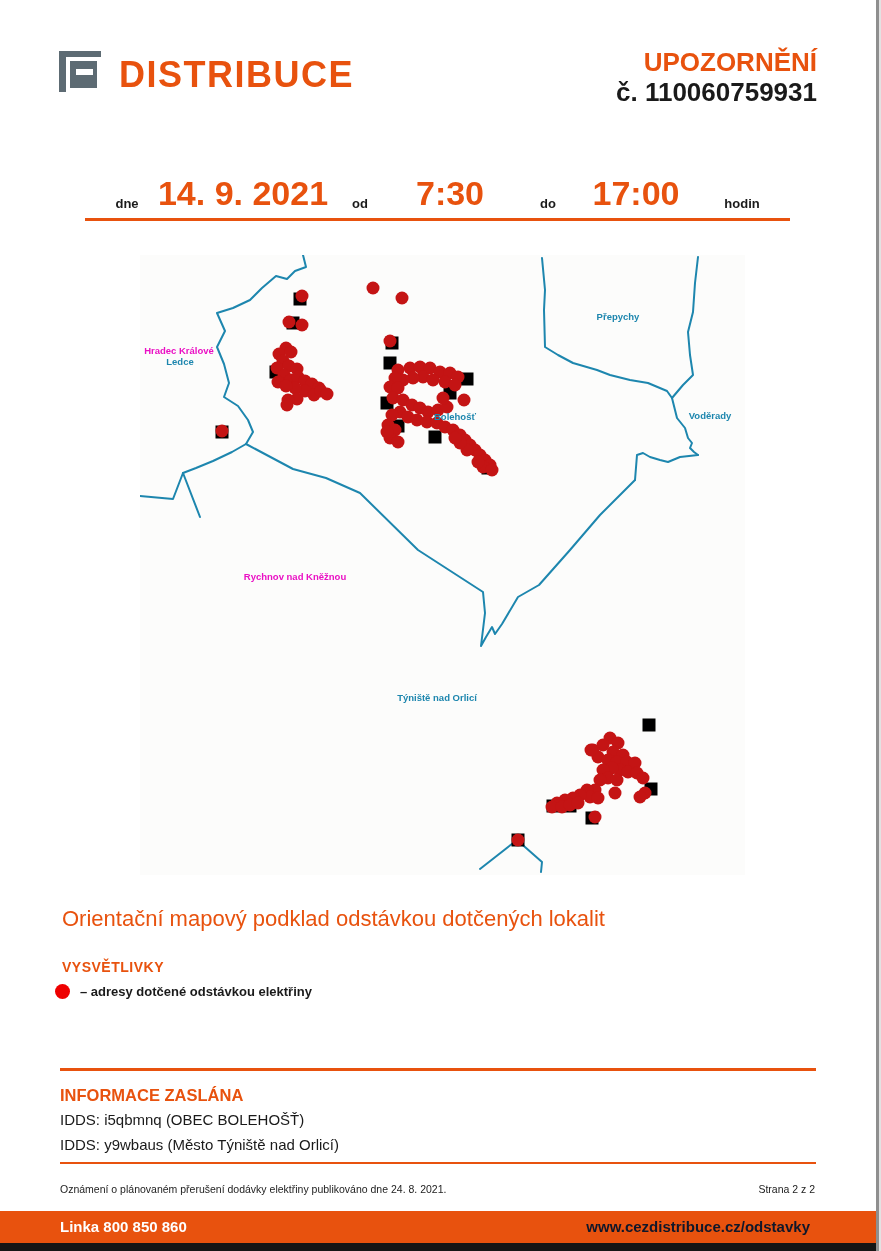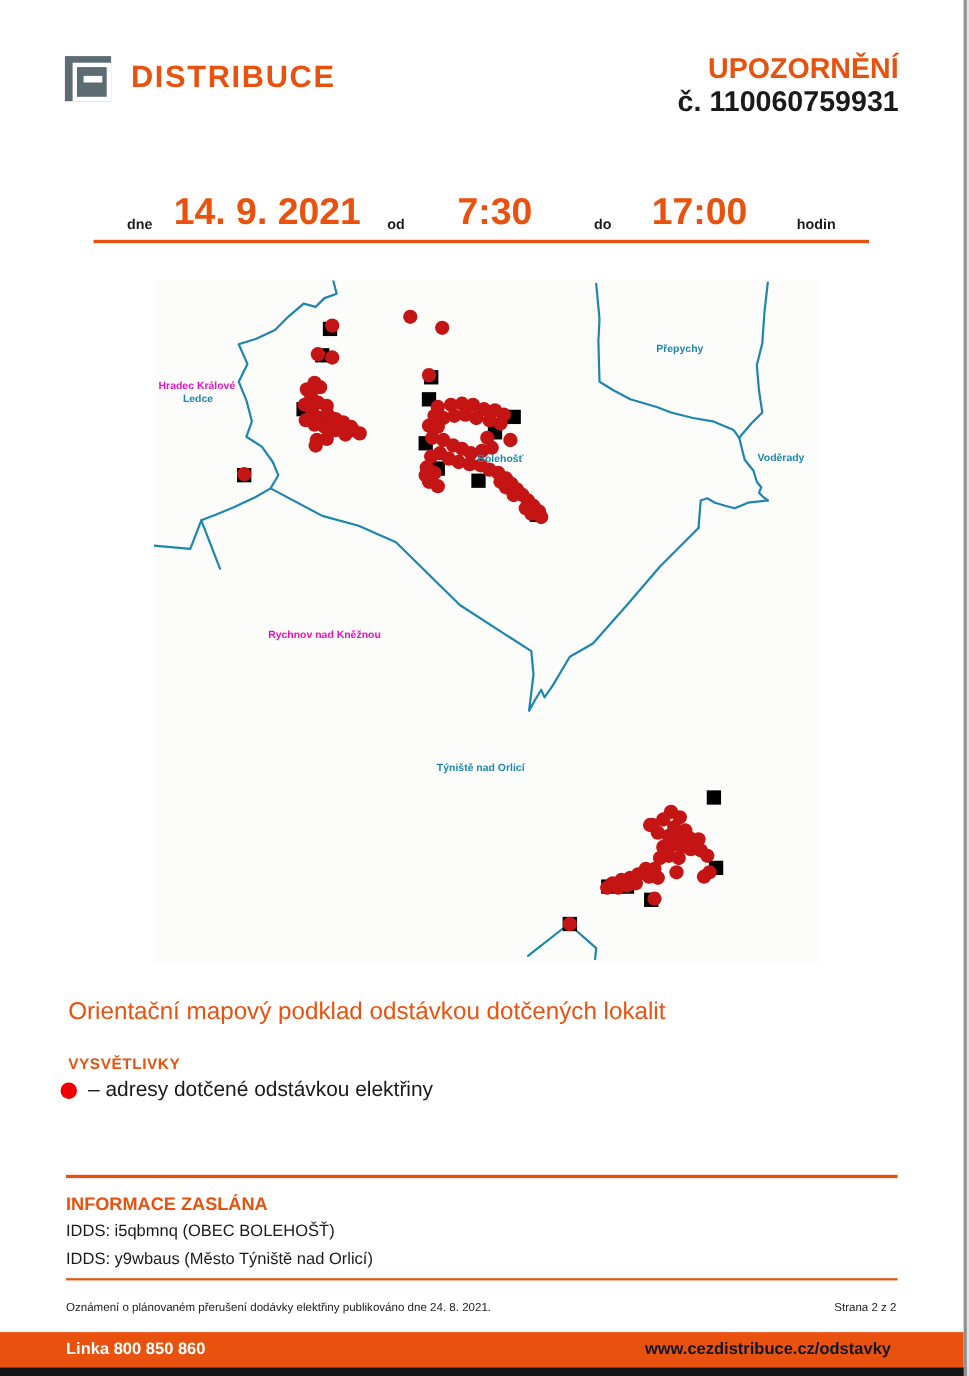--- a/index.html
+++ b/index.html
@@ -5,41 +5,41 @@
   html,body{margin:0;padding:0;background:#222;}
   .page{
     position:relative;width:881px;height:1251px;background:#ffffff;
     font-family:"Liberation Sans", sans-serif;overflow:hidden;
   }
   .abs{position:absolute;}
   
   .logo{left:59px;top:51px;width:42px;height:41px;background:#5d6b73;}
   .logo-ring{position:absolute;left:7px;top:6px;width:27px;height:27px;border:4px solid #fff;}
   .logo-bar{position:absolute;left:17px;top:18px;width:17px;height:6px;background:#fff;}
-  .brand{left:119px;top:54px;font-size:28px;font-weight:bold;color:#e8520e;letter-spacing:1.5px;}
+  .brand{left:119px;top:54px;font-size:36px;font-weight:bold;color:#e8520e;letter-spacing:1.5px;}
   .title-block{right:64px;top:47px;text-align:right;font-weight:bold;font-size:26px;line-height:30px;}
   .title-orange{color:#e8520e;}
   .title-black{color:#1a1a1a;}
   
   .sched{left:0;top:180px;width:881px;height:33px;}
   .sched span{position:absolute;bottom:2px;transform:translateX(-50%);white-space:nowrap;}
   .sched .lbl{font-size:13px;font-weight:bold;color:#1a1a1a;}
   .sched .val{font-size:34px;font-weight:bold;color:#e8520e;bottom:0;}
   .rule{background:#e8520e;height:3px;}
   .rule-date{left:85px;top:218px;width:705px;}
   
   .map{left:140px;top:255px;width:605px;height:620px;background:#fcfcfb;}
   
   .caption{left:62px;top:906px;font-size:22px;font-weight:normal;color:#e8520e;}
   .legend-title{left:62px;top:959px;font-size:14px;font-weight:bold;color:#e8520e;letter-spacing:0.5px;}
   .legend-row{left:55px;height:20px;display:flex;align-items:center;gap:10px;}
   .legend-row .sym{width:15px;height:15px;flex:0 0 15px;}
   .sym-dot{background:#ee0000;border-radius:50%;}
   .sym-square{background:#000;}
-  .legend-row .txt{font-size:19px;color:#1a1a1a;white-space:nowrap;}
+  .legend-row .txt{font-size:13px;color:#1a1a1a;white-space:nowrap;font-weight:bold;}
   
   .rule-info-top{left:60px;top:1068px;width:756px;}
   .rule-info-bottom{left:60px;top:1162px;width:756px;height:2px;}
   .info-title{left:60px;top:1086px;font-size:16.5px;font-weight:bold;color:#e8520e;}
   .info-line{left:60px;font-size:15px;color:#1a1a1a;}
   
   .footnote-left{left:60px;top:1183px;font-size:10.5px;color:#222;}
   .footnote-right{right:66px;top:1183px;font-size:10.5px;color:#222;}
   
   .footer-bar{left:0;top:1211px;width:876px;height:32px;background:#e8520e;}

